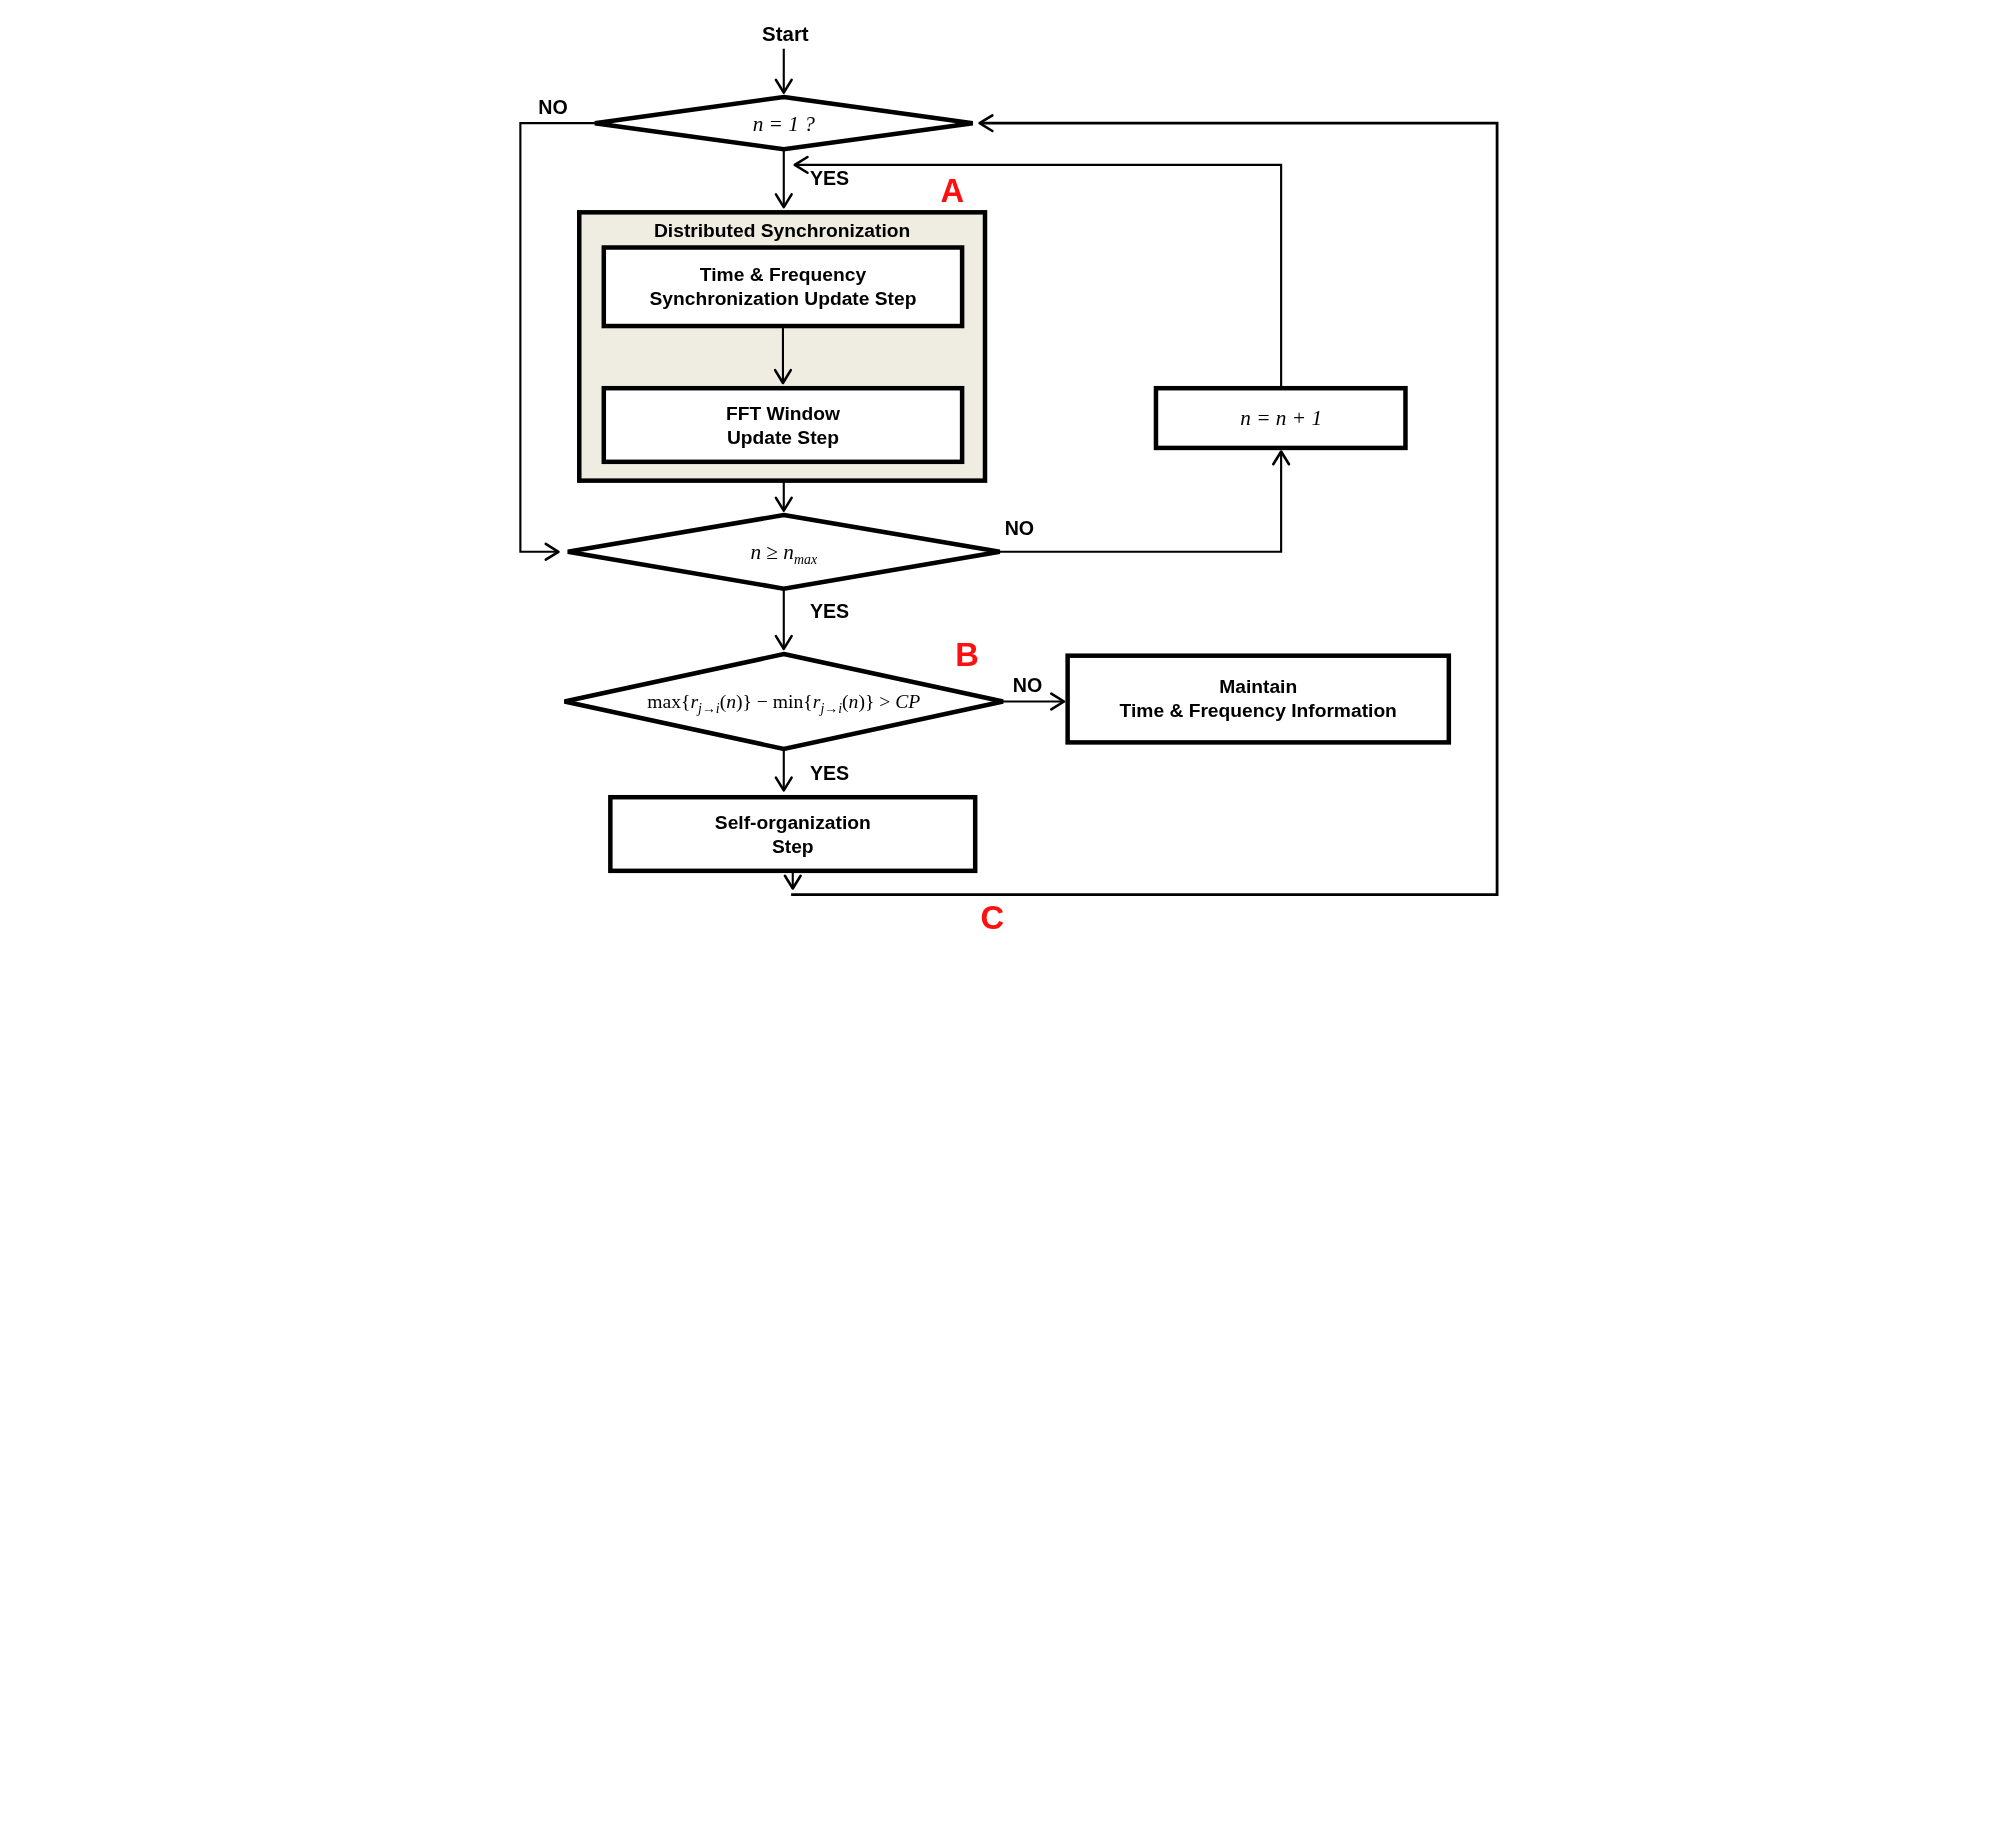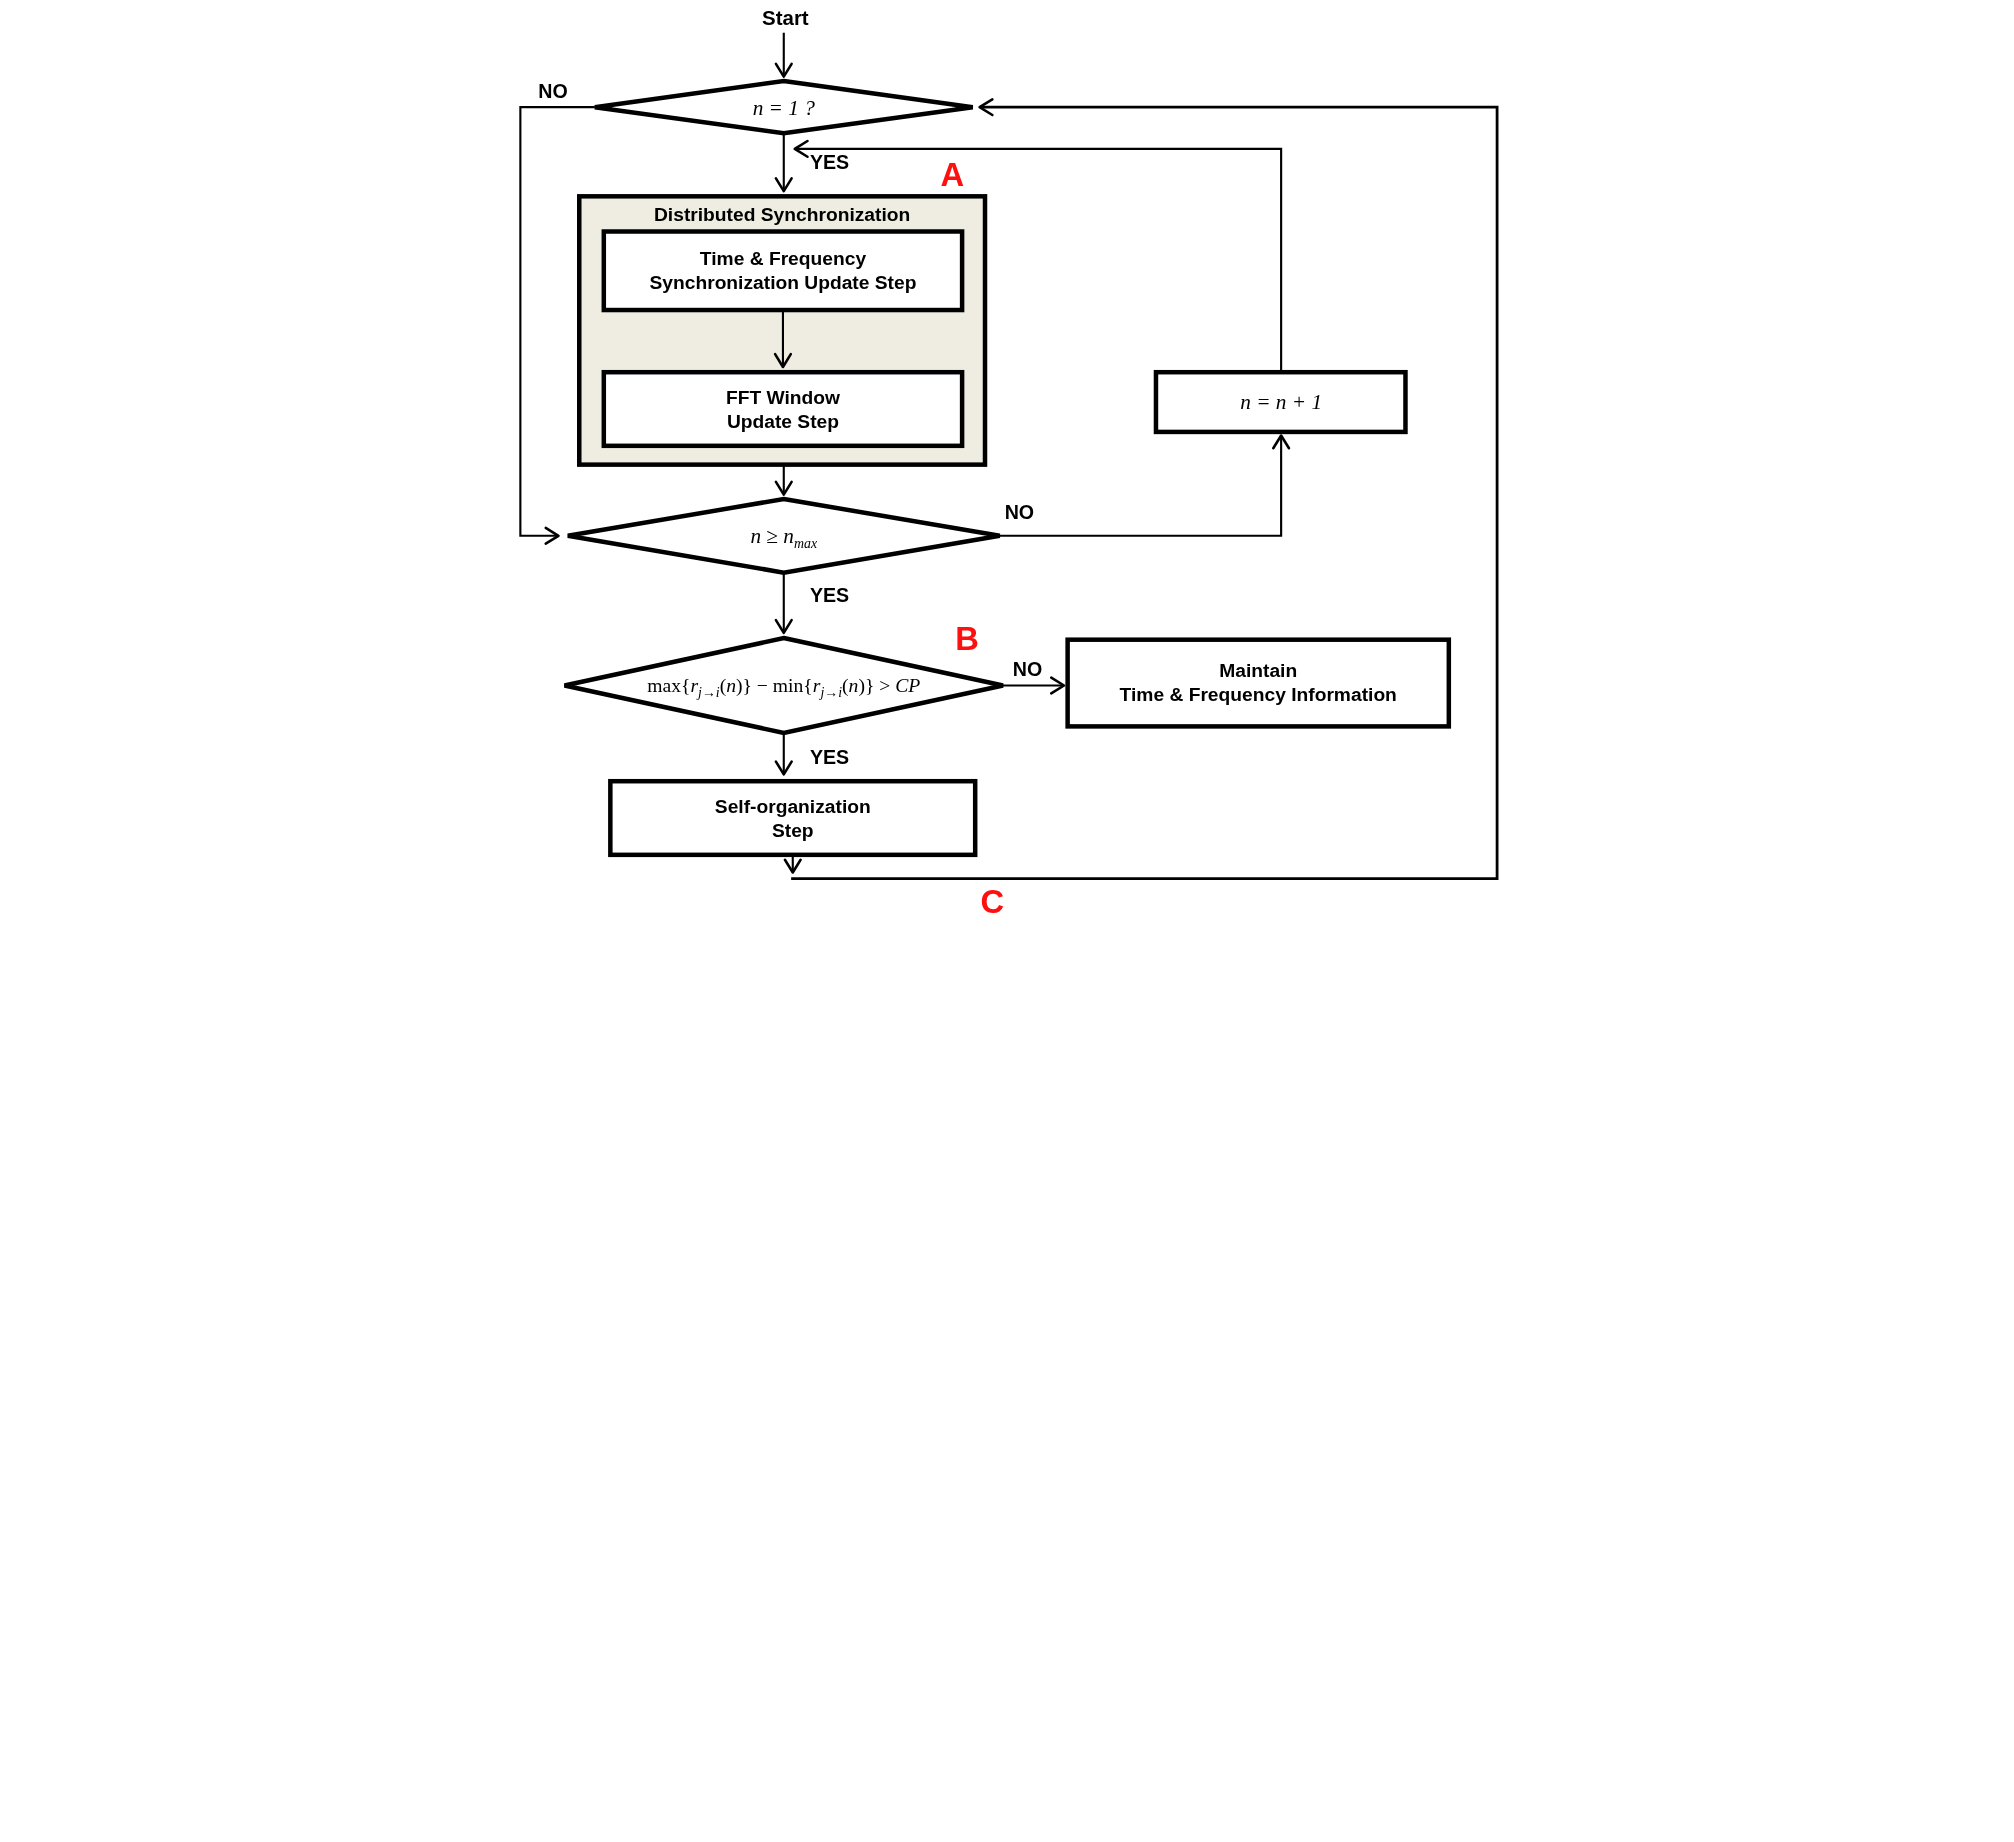--- a/index.html
+++ b/index.html
@@ -1,16 +1,16 @@
 <!DOCTYPE html>
 <html style="font-size:13px"><head>
 <meta charset="utf-8">
 <style>
   html,body{margin:0;padding:0;background:#ffffff;}
-  .stage{width:100%;max-width:1007px;margin:0 auto;}
+  .stage{width:100%;max-width:1007px;margin:16px auto;}
   svg{display:block;width:100%;height:auto;background:#ffffff;}
   .lbl{font-family:"Liberation Sans",sans-serif;font-weight:700;fill:#000000;}
   .lbl24{font-size:24px;}
   .lbl23{font-size:23.5px;}
   .marker-letter{font-family:"Liberation Sans",sans-serif;font-weight:700;font-size:40px;}
   .math{font-family:"Liberation Serif",serif;fill:#000000;}
   .it{font-style:italic;}
   .rm{font-style:normal;}
   .sub{font-size:17px;}
   .m26{font-size:26px;}

